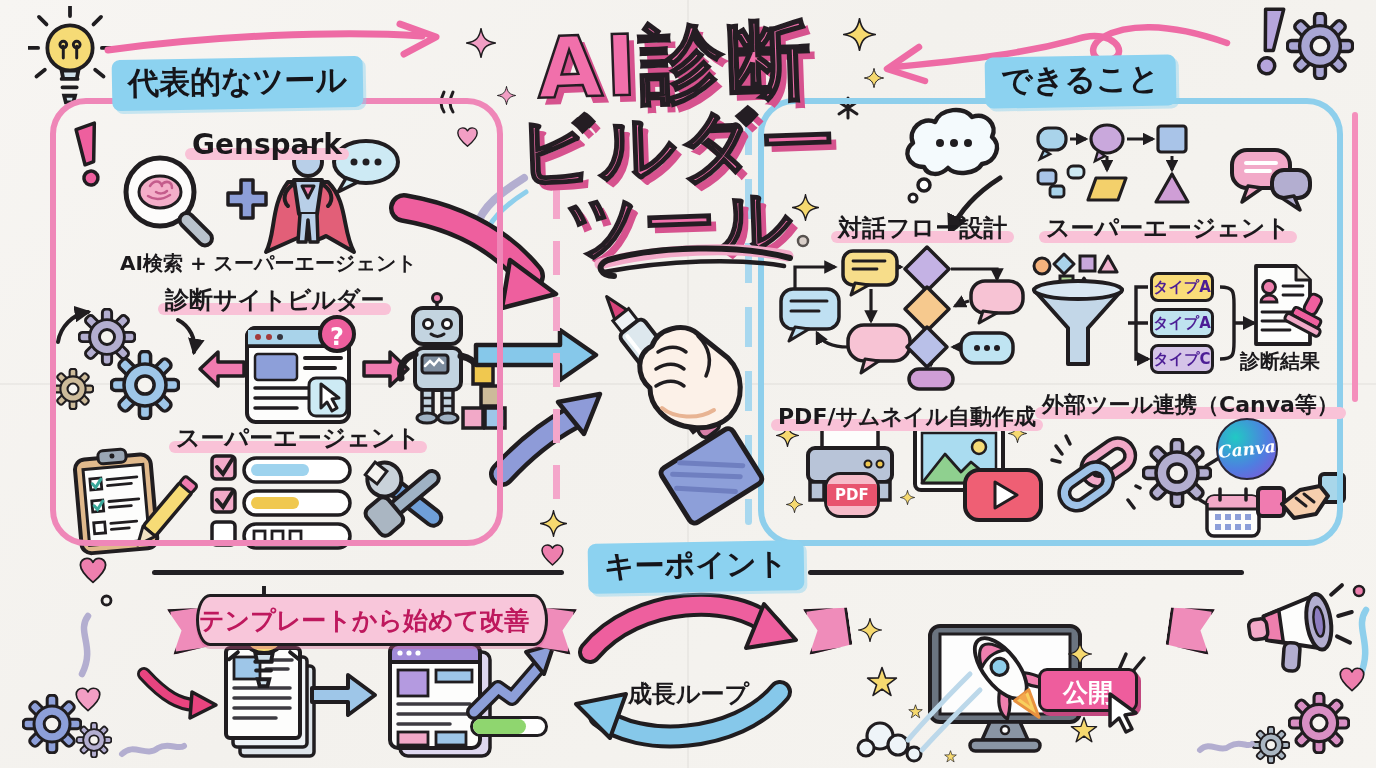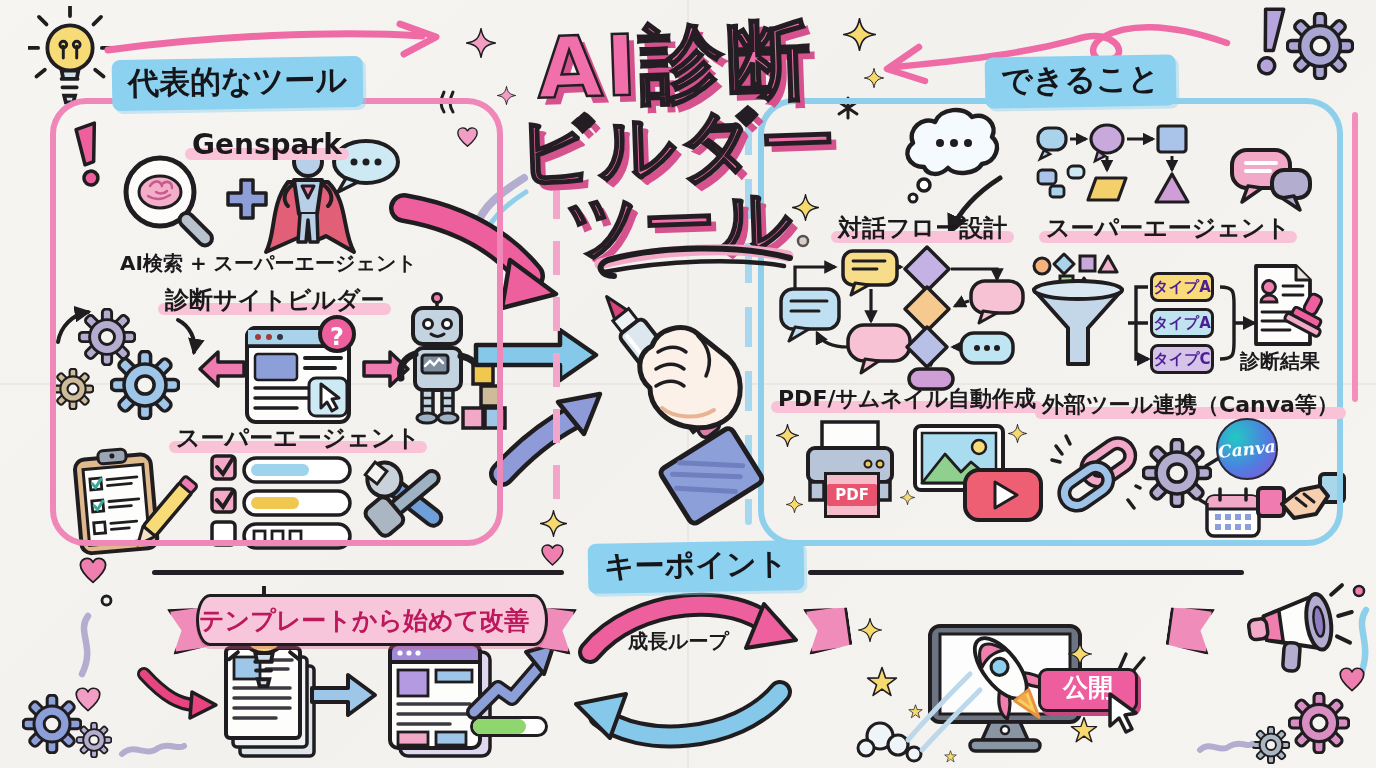--- a/index.html
+++ b/index.html
@@ -23,28 +23,28 @@
     -webkit-text-stroke:2.5px #241d23;letter-spacing:3px;
     text-shadow:6px 7px 0 #d6528e}
   
   .panel{position:absolute;border-radius:36px;z-index:1}
   .dash-v{position:absolute;width:7px;border-radius:4px;z-index:1}
   
   .ribbon-center{position:absolute;z-index:4;display:flex;align-items:center;justify-content:flex-start;
     background:#f8c6da;border:3.5px solid #201d20;border-radius:14px/26px;
     font-weight:800;color:#be185d;box-shadow:0 3px 0 rgba(210,90,140,.35)}
   .ribbon-tail{position:absolute;z-index:3;background:#ef8cba;border:3px solid #201d20}
-  .btn-publish{position:absolute;z-index:5;display:flex;align-items:flex-start;justify-content:center;
+  .btn-publish{position:absolute;z-index:5;display:flex;align-items:flex-end;justify-content:center;
     background:#ee5d9d;color:#fff;font-weight:800;border:3.5px solid #201d20;border-radius:9px;
     box-shadow:3px 4px 0 #c2487f}
   .kline{position:absolute;height:5px;background:#222024;border-radius:3px;z-index:2}
   .progress{position:absolute;z-index:4;background:#fff;border:3px solid #201d20;border-radius:12px}
   .progress>div{height:100%;background:#8fd66f;border-radius:8px}
-  .pdf-sheet{position:absolute;z-index:4;background:#f6bcc9;border:3px solid #201d20;border-radius:0;
-    display:flex;align-items:center;justify-content:flex-end}
+  .pdf-sheet{position:absolute;z-index:4;background:#f6bcc9;border:3px solid #201d20;border-radius:16px;
+    display:flex;align-items:center;justify-content:flex-start}
   .pdf-label{background:#e8546e;color:#fff;font-weight:800;padding:2px 8px;border-radius:2px}
   .canva-badge{position:absolute;z-index:4;border-radius:50%;border:2px solid #2a2738;
     background:radial-gradient(circle at 30% 30%,#21c9c4 0%,#4e7fe0 55%,#8a4fd8 100%);
     display:flex;align-items:center;justify-content:center;color:#fff;font-weight:700;
     font-family:"DejaVu Serif",serif;font-style:italic}
   .type-box{position:absolute;z-index:4;display:flex;align-items:center;justify-content:center;
     border:3px solid #201d20;border-radius:8px;font-weight:800;color:#4c1d95}
 </style>
 </head>
 <body>
@@ -438,21 +438,21 @@
     <path d="M9,40 a8,7 0 0 1 16,0 z" fill="#ee7fae" stroke="#201d20" stroke-width="2.8"></path>
     <path d="M31,24 h20 M31,33 h20 M10,50 h40 M10,59 h40 M10,68 h28" stroke="#201d20" stroke-width="2.8" stroke-linecap="round"></path>
     <g transform="rotate(28 52 58)">
       <rect x="46" y="30" width="13" height="20" rx="5" fill="#ee5f9e" stroke="#201d20" stroke-width="3"></rect>
       <rect x="38" y="50" width="30" height="9" rx="3" fill="#ee5f9e" stroke="#201d20" stroke-width="3"></rect>
       <rect x="34" y="59" width="38" height="8" rx="3" fill="#f2a9c8" stroke="#201d20" stroke-width="3"></rect>
     </g>
   </svg>
   <div class="cap" style="left:1240px;top:348px;font-size:20px">診断結果</div>
 
-  <div class="h-pink" style="left:778px;top:384px;font-size:22px">PDF/サムネイル自動作成</div>
+  <div class="h-pink" style="left:778px;top:402px;font-size:22px">PDF/サムネイル自動作成</div>
   <svg class="abs" style="left:800px;top:418px" width="100" height="112" viewBox="0 0 100 112">
     <rect x="22" y="4" width="56" height="28" fill="#fdfdfc" stroke="#201d20" stroke-width="3.5"></rect>
     <rect x="8" y="30" width="84" height="34" rx="7" fill="#b8c4d8" stroke="#201d20" stroke-width="4"></rect>
     <circle cx="68" cy="46" r="3.5" fill="#f0c84f" stroke="#201d20" stroke-width="2"></circle>
     <circle cx="80" cy="46" r="3.5" fill="#f0c84f" stroke="#201d20" stroke-width="2"></circle>
     <rect x="10" y="64" width="14" height="18" fill="#b8c4d8" stroke="#201d20" stroke-width="3.5"></rect>
     <rect x="76" y="64" width="14" height="18" fill="#b8c4d8" stroke="#201d20" stroke-width="3.5"></rect>
   </svg>
   <div class="pdf-sheet" style="left:824px;top:472px;width:56px;height:46px">
     <span class="pdf-label" style="font-size:15px">PDF</span>
@@ -573,21 +573,21 @@
   </svg>
   <div class="progress" style="left:470px;top:716px;width:78px;height:21px">
     <div style="width:74%"></div>
   </div>
 
   <svg class="abs" style="left:578px;top:588px" width="222" height="74" viewBox="0 0 222 74">
     <path d="M12,64 C58,8 158,4 194,40" fill="none" stroke="#201d20" stroke-width="24" stroke-linecap="round"></path>
     <path d="M12,64 C58,8 158,4 194,40" fill="none" stroke="#ee5f9e" stroke-width="16" stroke-linecap="round"></path>
     <path d="M186,16 L218,52 L168,60 Z" fill="#ee5f9e" stroke="#201d20" stroke-width="4" stroke-linejoin="round"></path>
   </svg>
-  <div class="cap" style="left:628px;top:628px;font-size:20px;z-index:5">成長ループ</div>
+  <div class="cap" style="left:628px;top:678px;font-size:24px;z-index:5">成長ループ</div>
   <svg class="abs" style="left:572px;top:684px" width="220" height="70" viewBox="0 0 220 70">
     <path d="M208,8 C164,60 66,64 28,32" fill="none" stroke="#201d20" stroke-width="24" stroke-linecap="round"></path>
     <path d="M208,8 C164,60 66,64 28,32" fill="none" stroke="#86c8ea" stroke-width="16" stroke-linecap="round"></path>
     <path d="M38,54 L4,20 L54,10 Z" fill="#86c8ea" stroke="#201d20" stroke-width="4" stroke-linejoin="round"></path>
   </svg>
 
   <div class="ribbon-tail" style="left:806px;top:606px;width:44px;height:46px;transform:rotate(-8deg);clip-path:polygon(0 0,100% 10%,100% 90%,0 100%,26% 50%)"></div>
   <div class="ribbon-tail" style="left:1168px;top:606px;width:44px;height:46px;transform:rotate(8deg);clip-path:polygon(0 10%,100% 0,74% 50%,100% 100%,0 90%)"></div>
   <svg class="abs" style="left:852px;top:608px" width="255" height="160" viewBox="0 0 255 160">
     <g>

